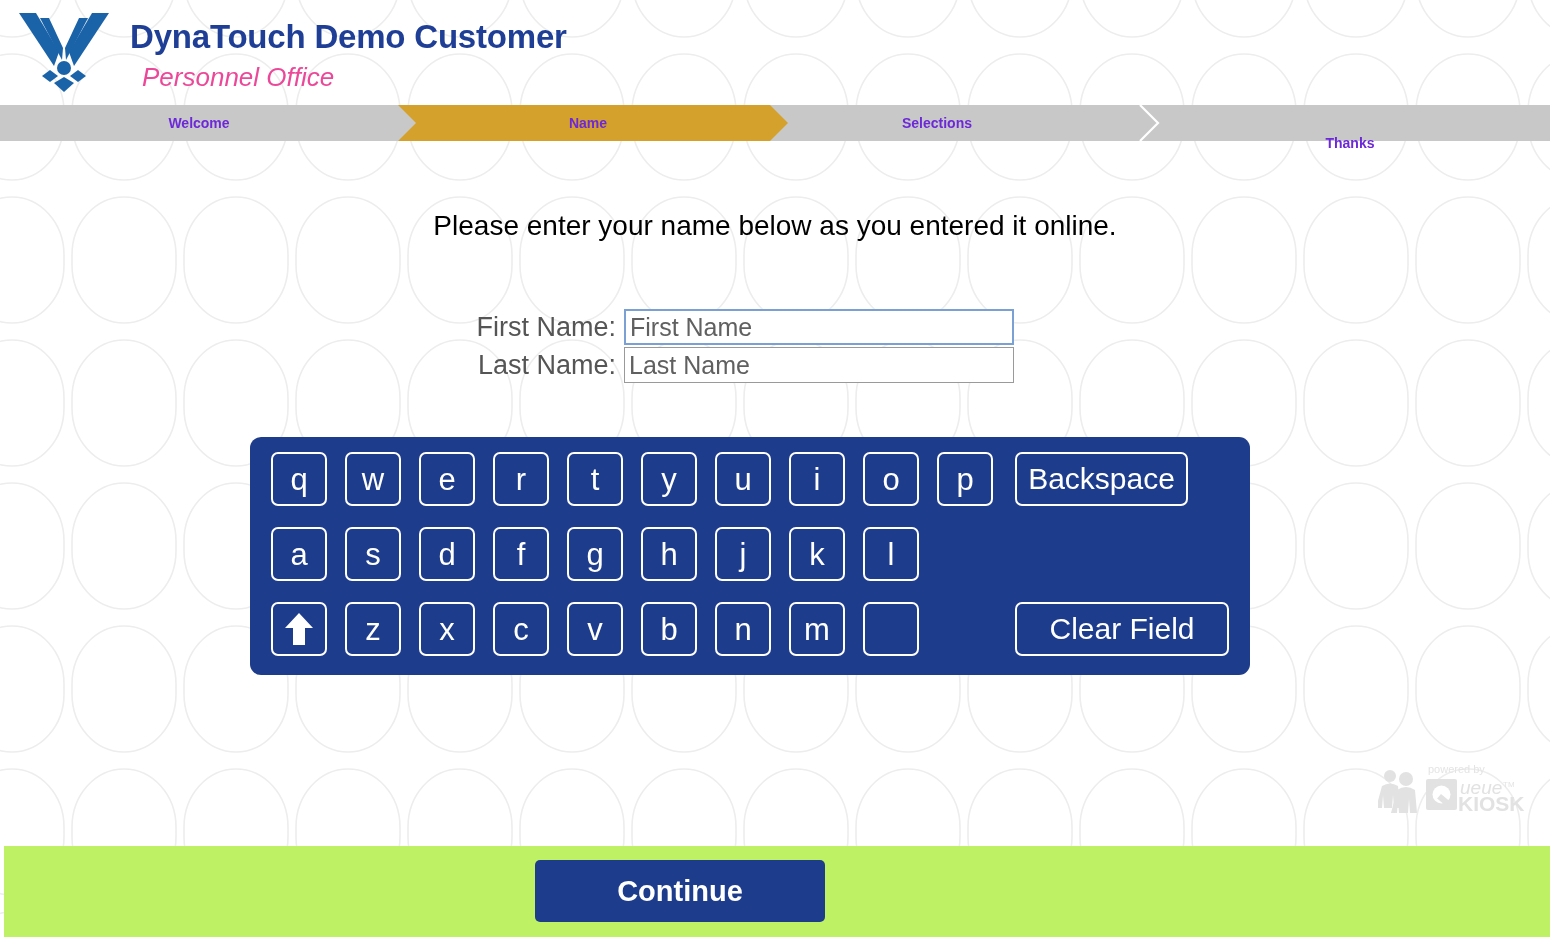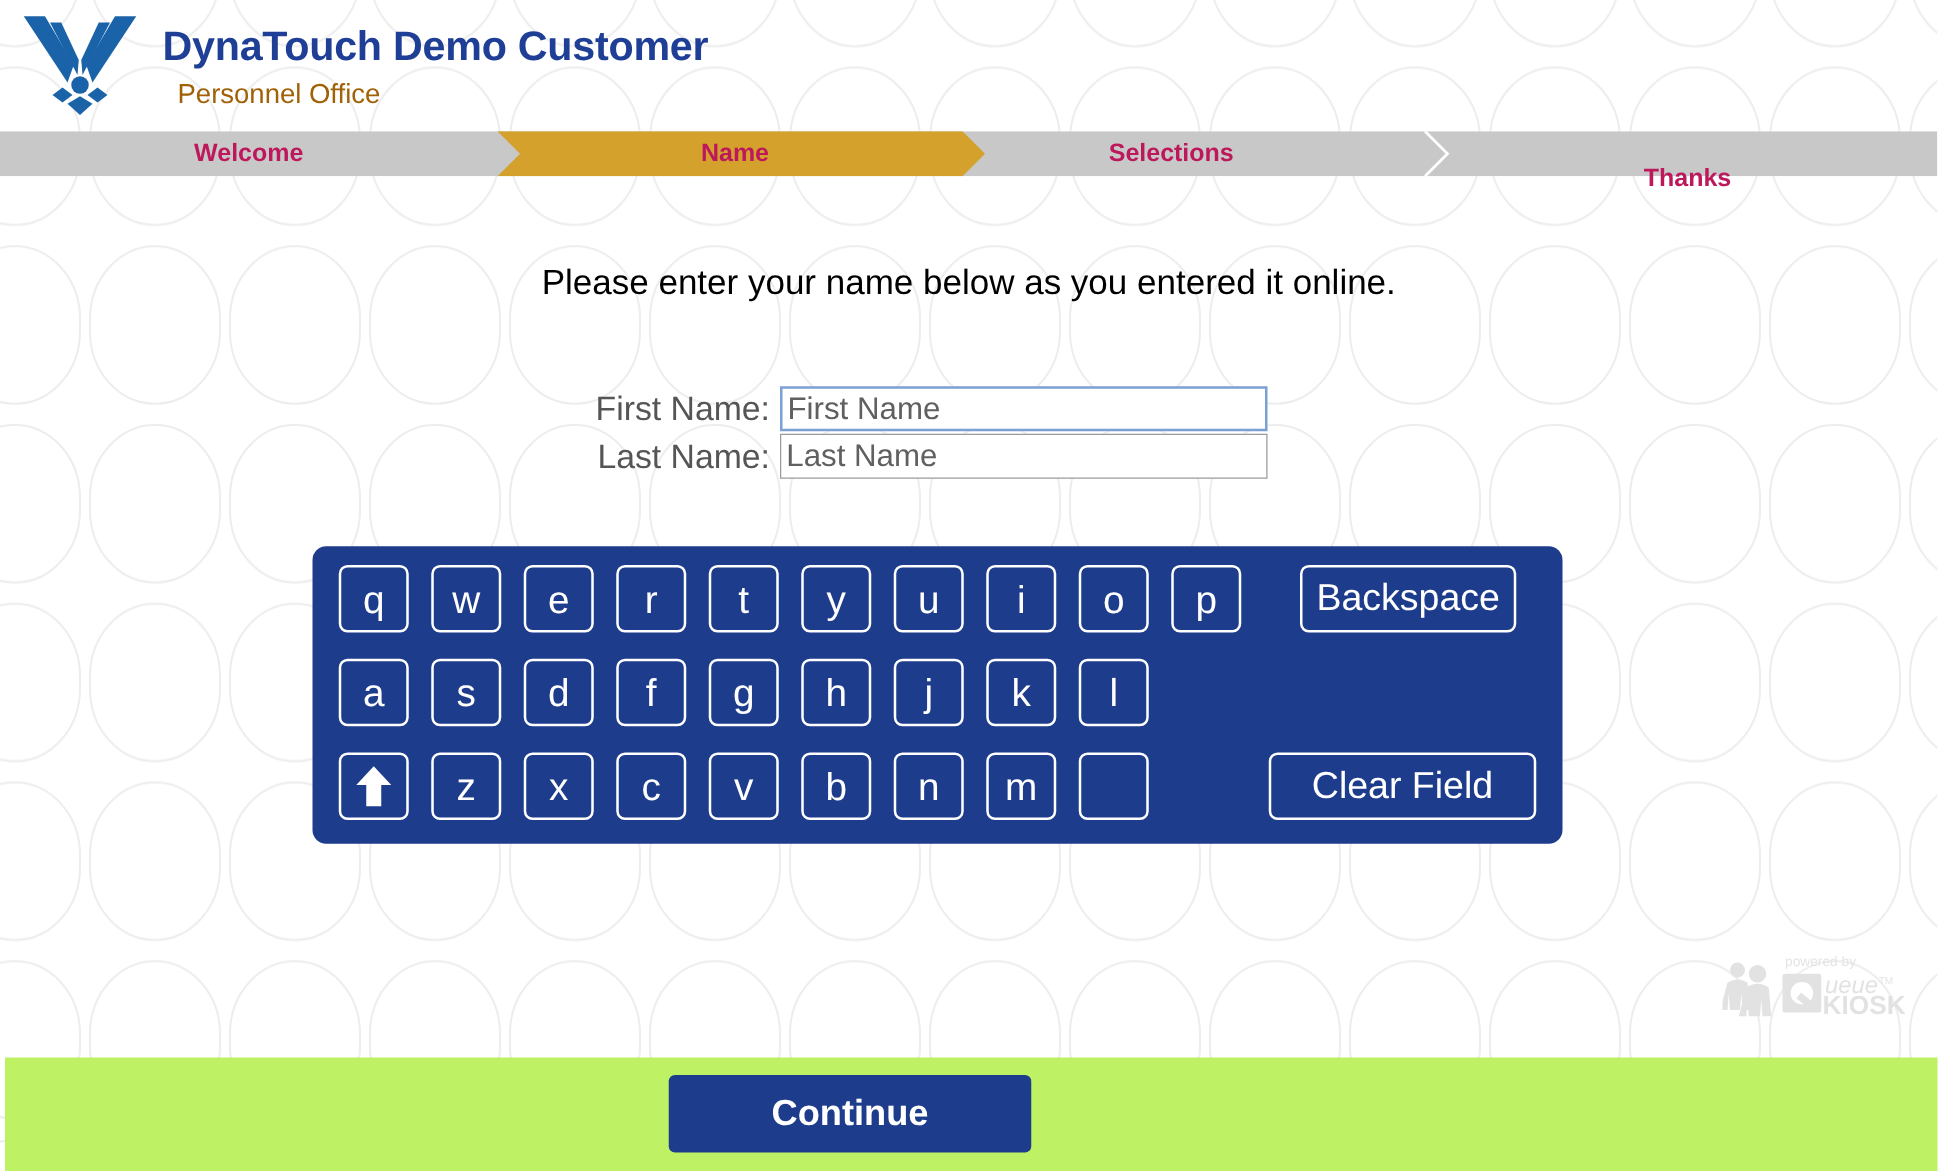--- a/index.html
+++ b/index.html
@@ -25,32 +25,32 @@
   #af-logo{
     position:absolute;left:16px;top:8px;width:96px;height:88px;
   }
   #org-title{
     position:absolute;left:130px;top:18px;
     font-size:33px;font-weight:bold;color:#1f3f96;
     letter-spacing:-0.2px;white-space:nowrap;
   }
   #org-sub{
     position:absolute;left:142px;top:62px;
-    font-size:22px;color:#a16207;
+    font-size:26px;font-style:italic;color:#ec4899;
     white-space:nowrap;
   }
 
   
   #stepbar{
     position:absolute;left:0;top:105px;width:1550px;height:36px;
     z-index:3;
   }
   .step-label{
     position:absolute;top:105px;height:36px;line-height:36px;
-    text-align:center;color:#be185d;font-size:20px;font-weight:bold;
+    text-align:center;color:#6d28d9;font-size:14px;font-weight:bold;
     z-index:4;pointer-events:none;
   }
 
   
   #main{position:absolute;left:0;top:141px;width:1550px;height:705px;z-index:2;}
 
   #instruction{
     position:absolute;left:0;top:69px;width:1550px;text-align:center;
     font-size:28px;color:#000000;
   }
@@ -203,21 +203,21 @@
       <div class="key" style="left:21px;width:56px;">q</div>
       <div class="key" style="left:95px;width:56px;">w</div>
       <div class="key" style="left:169px;width:56px;">e</div>
       <div class="key" style="left:243px;width:56px;">r</div>
       <div class="key" style="left:317px;width:56px;">t</div>
       <div class="key" style="left:391px;width:56px;">y</div>
       <div class="key" style="left:465px;width:56px;">u</div>
       <div class="key" style="left:539px;width:56px;">i</div>
       <div class="key" style="left:613px;width:56px;">o</div>
       <div class="key" style="left:687px;width:56px;">p</div>
-      <div class="key wide" style="left:790px;width:173px;">Backspace</div>
+      <div class="key wide" style="left:765px;width:173px;">Backspace</div>
     </div>
 
     <div class="kb-row">
       <div class="key" style="left:21px;width:56px;">a</div>
       <div class="key" style="left:95px;width:56px;">s</div>
       <div class="key" style="left:169px;width:56px;">d</div>
       <div class="key" style="left:243px;width:56px;">f</div>
       <div class="key" style="left:317px;width:56px;">g</div>
       <div class="key" style="left:391px;width:56px;">h</div>
       <div class="key" style="left:465px;width:56px;">j</div>

